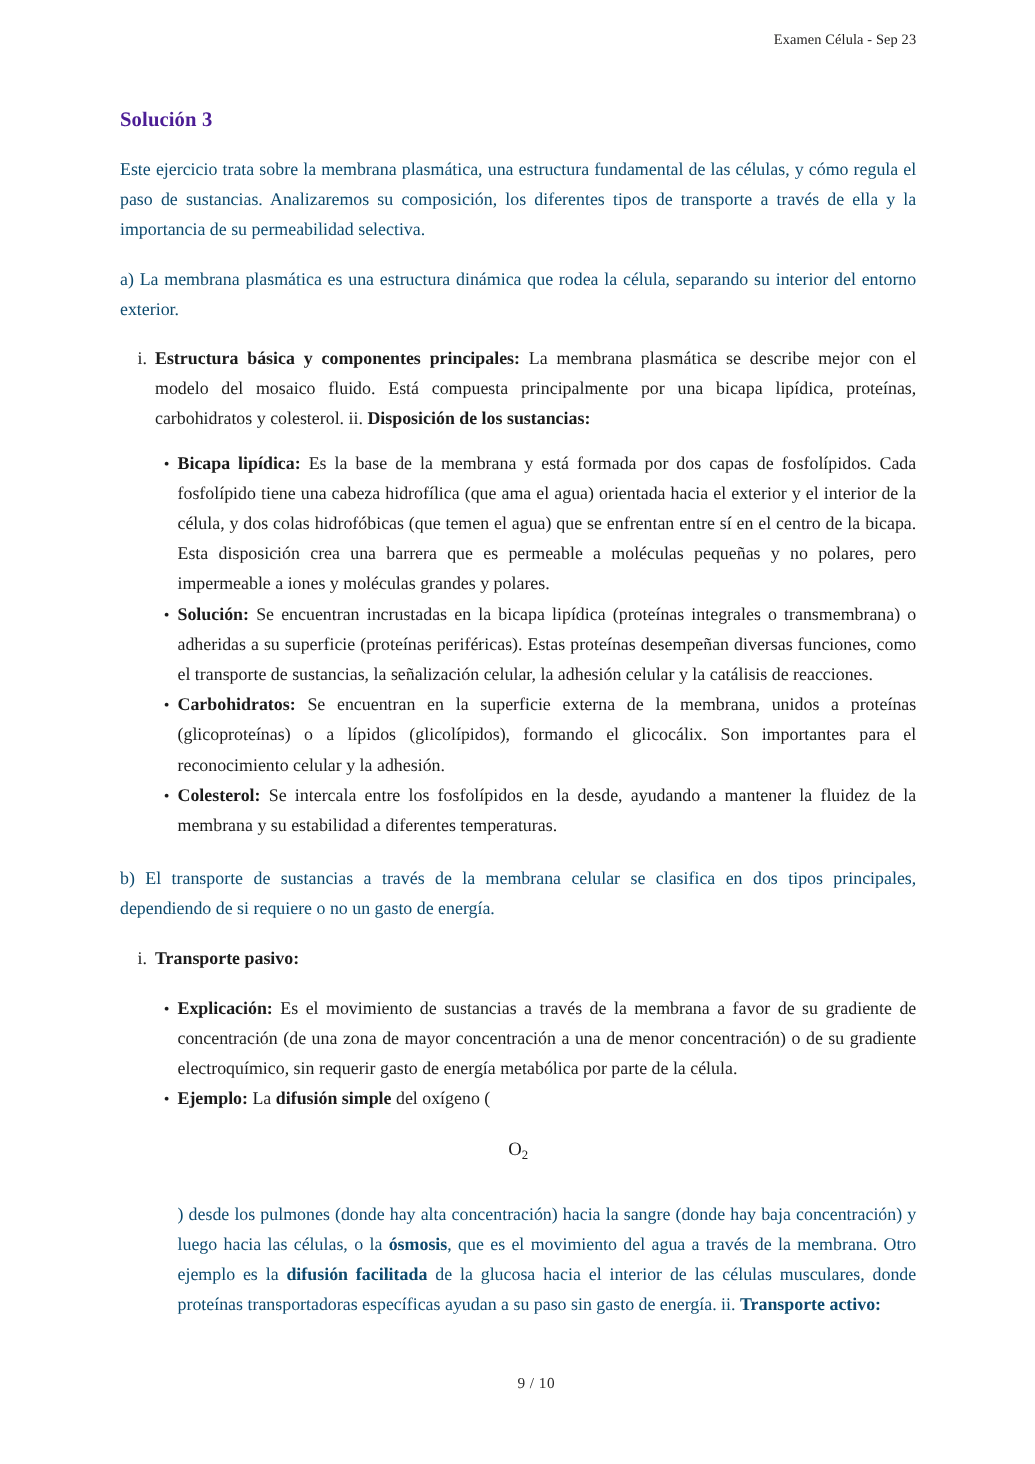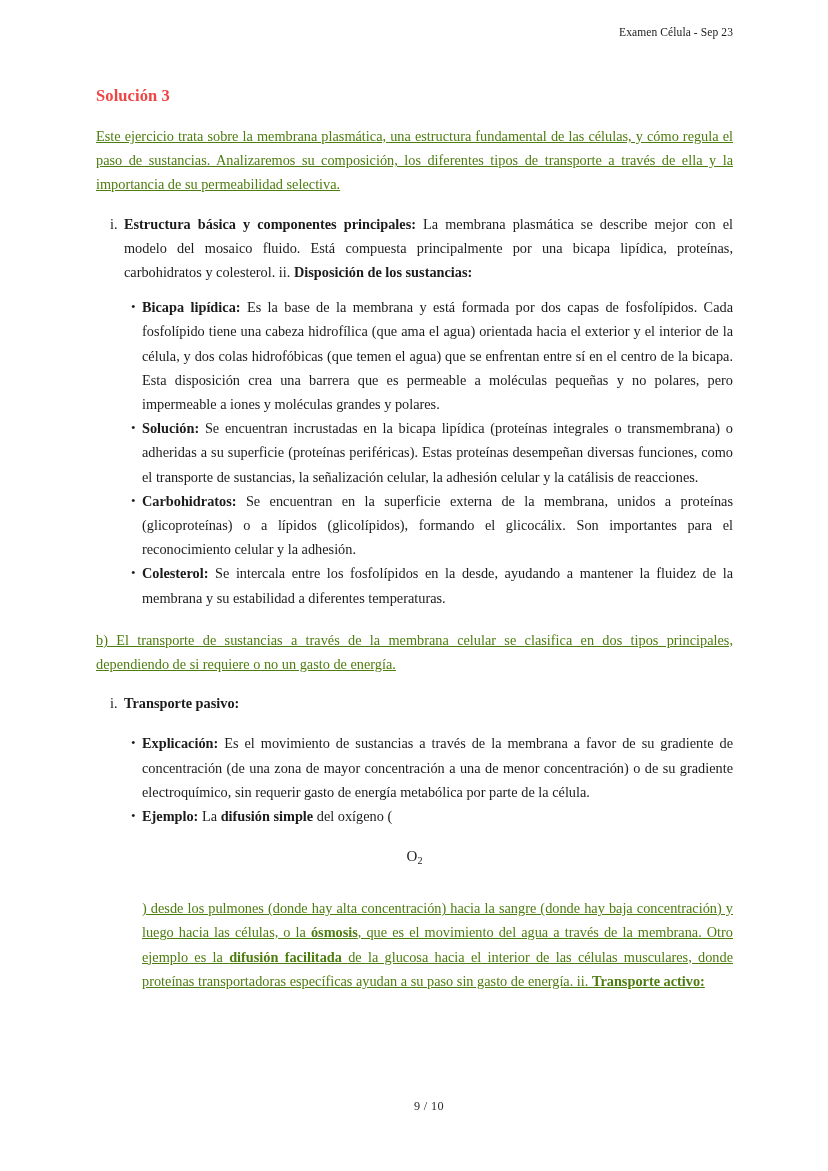--- a/index.html
+++ b/index.html
@@ -41,32 +41,31 @@
     top: 86px;
     left: 96px;
     width: 637px;
   }
 
   h1.section-title {
     font-size: 16.5px;
     font-weight: bold;
     margin: 0 0 18px 0;
     letter-spacing: 0.1px;
-    color: #ef4444;
+    color: #4c1d95;
   }
 
   p.body-par {
     font-size: 14.3px;
     line-height: 24.2px;
     margin: 0 0 15px 0;
     text-align: justify;
     text-justify: inter-word;
-    color: #4d7c0f;
+    color: #0c4a6e;
     hyphens: manual;
-    text-decoration: underline;
   }
 
   
   .roman-list {
     margin: 14px 0 6px 0;
     padding: 0;
     list-style: none;
   }
   .roman-item {
     position: relative;
@@ -141,20 +140,21 @@
 <div class="page">
 
   <div class="running-header">Examen Célula - Sep 23</div>
 
   <div class="content">
 
     <h1 class="section-title">Solución 3</h1>
 
     <p class="body-par">Este ejercicio trata sobre la membrana plasmática, una estructura fundamental de las células, y cómo regula el paso de sustancias. Analizaremos su composición, los diferentes tipos de transporte a través de ella y la importancia de su permeabilidad selectiva.</p>
 
+    <p class="body-par">a) La membrana plasmática es una estructura dinámica que rodea la célula, separando su interior del entorno exterior.</p>
 
     <ul class="roman-list">
       <li class="roman-item">
         <span class="marker">i.</span>
         <b>Estructura básica y componentes principales:</b><span> La membrana plasmática se describe mejor con el modelo del mosaico fluido. Está compuesta principalmente por una bicapa lipídica, proteínas, carbohidratos y colesterol. ii. </span><b>Disposición de los sustancias:</b>
       </li>
     </ul>
 
     <ul class="bullet-list">
       <li class="bullet-item">

